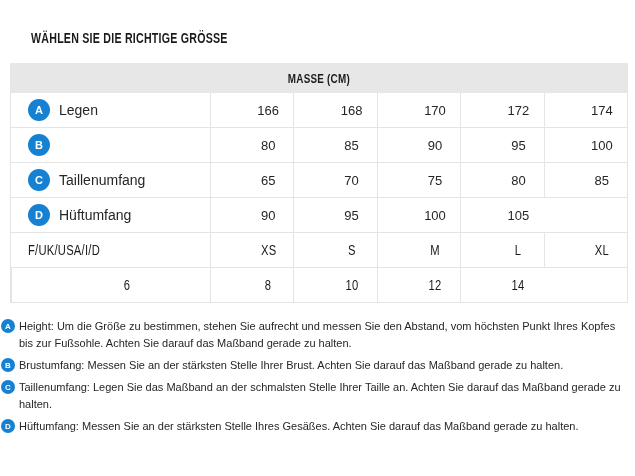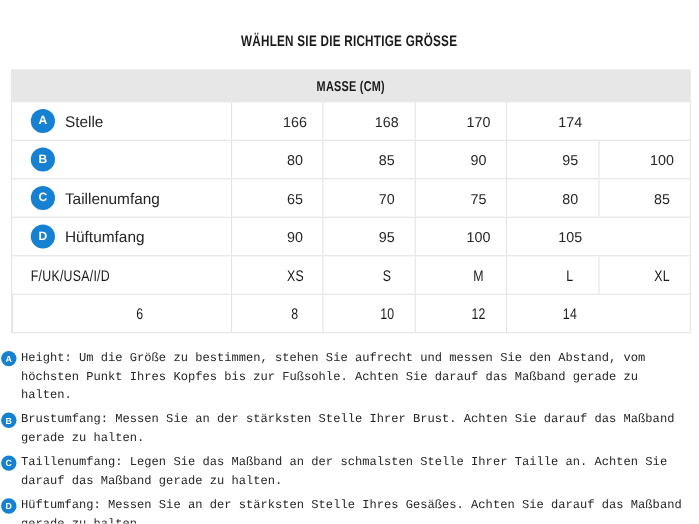--- a/index.html
+++ b/index.html
@@ -25,21 +25,20 @@
     transform: scaleX(0.76);
     transform-origin: center center;
     white-space: nowrap;
     letter-spacing: 0.3px;
     color: var(--heading);
   }
   .cond-left { transform-origin: left center; }
 
   .page-title-wrap {
     margin-top: 30px;
-    text-align: center;
     height: 15px;
     line-height: 15px;
   }
   .page-title-wrap .cond {
     font-size: 14px;
     font-weight: 700;
   }
 
   .chart {
     margin: 18px 7px 15px 10px;
@@ -120,44 +119,45 @@
     color: #ffffff;
     font-size: 8px;
     font-weight: 700;
     display: flex;
     align-items: center;
     justify-content: center;
     margin-right: 4px;
     margin-top: 1px;
     flex-shrink: 0;
   }
-  .ftext { color: var(--text); font-family: Liberation Mono, monospace; }
+  .ftext { color: var(--text); }
 </style>
 </head>
 <body>
 
 <div class="page-title-wrap">
   <span class="cond">WÄHLEN SIE DIE RICHTIGE GRÖSSE</span>
 </div>
 
 <div class="chart">
 
   <div class="section-header">
     <span class="cond">MASSE (CM)</span>
   </div>
 
   <div class="rows">
     <div class="row">
       <div class="label-cell">
         <span class="badge">A</span>
-        <span class="row-label">Stelle</span>
+        <span class="row-label">Legen</span>
       </div>
       <div class="value-cell">166</div>
       <div class="value-cell">168</div>
       <div class="value-cell">170</div>
+      <div class="value-cell">172</div>
       <div class="value-cell">174</div>
     </div>
     <div class="row">
       <div class="label-cell">
         <span class="badge">B</span>
       </div>
       <div class="value-cell">80</div>
       <div class="value-cell">85</div>
       <div class="value-cell">90</div>
       <div class="value-cell">95</div>

